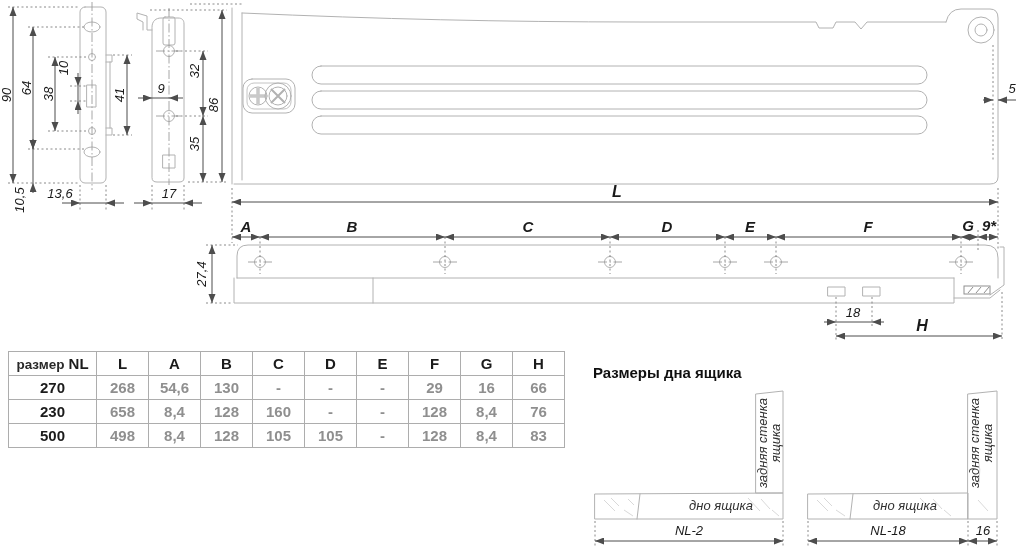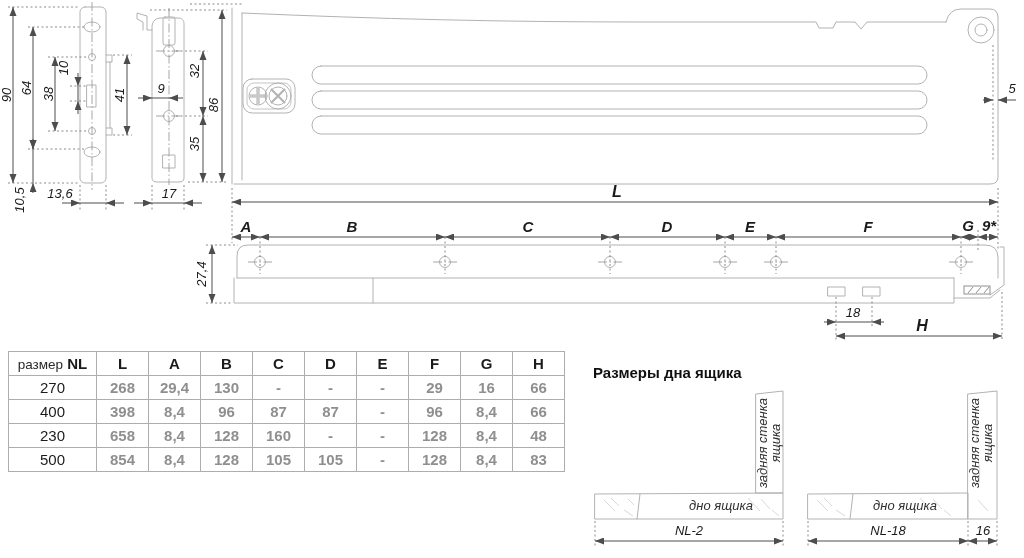--- a/index.html
+++ b/index.html
@@ -17,22 +17,22 @@
   .dt{font:italic 13px "Liberation Sans",sans-serif;fill:#1a1a1a}
   .dts{font:italic bold 15px "Liberation Sans",sans-serif;fill:#1a1a1a}
   .dtb{font:italic bold 16px "Liberation Sans",sans-serif;fill:#1a1a1a}
   .blabel{font:italic 13px "Liberation Sans",sans-serif;fill:#303030}
   .stitle{font:bold 15px "Liberation Sans",sans-serif;fill:#101010}
   
   .dim-table{position:absolute;left:8px;top:351px;border-collapse:collapse;background:#fff}
   .dim-table th,.dim-table td{border:1px solid #adadad;text-align:center;vertical-align:middle;
       padding:0;height:23px;font-family:"Liberation Sans",sans-serif}
   .dim-table thead th{font-weight:bold;color:#1b1b1b;font-size:15px}
-  .dim-table thead th .sz{font-weight:normal;font-size:13.5px;color:#2a2a2a}
-  .dim-table td.nl{font-weight:normal;color:#1b1b1b;font-size:15px}
+  .dim-table thead th .sz{font-weight:bold;font-size:13.5px;color:#2a2a2a}
+  .dim-table td.nl{font-weight:bold;color:#1b1b1b;font-size:15px}
   .dim-table td.val{color:#8f8f8f;font-size:15px;font-weight:bold}
 </style>
 </head>
 <body>
 
 <div id="stage">
 
   <svg style="left:0;top:0" width="1024" height="350" viewBox="0 0 1024 350">
     <defs>
       <marker id="aE" markerWidth="10" markerHeight="8" refX="9" refY="3.5" orient="auto" markerUnits="userSpaceOnUse">
@@ -247,56 +247,44 @@
         <th>E</th>
         <th>F</th>
         <th>G</th>
         <th>H</th>
       </tr>
     </thead>
     <tbody>
       <tr>
         <td class="nl">270</td>
         <td class="val">268</td>
-        <td class="val">29,4</td>
+        <td class="val">54,6</td>
         <td class="val">130</td>
         <td class="val">-</td>
         <td class="val">-</td>
         <td class="val">-</td>
         <td class="val">29</td>
         <td class="val">16</td>
-        <td class="val">66</td>
-      </tr>
-      <tr>
-        <td class="nl">400</td>
-        <td class="val">398</td>
-        <td class="val">8,4</td>
-        <td class="val">96</td>
-        <td class="val">87</td>
-        <td class="val">87</td>
-        <td class="val">-</td>
-        <td class="val">96</td>
-        <td class="val">8,4</td>
         <td class="val">66</td>
       </tr>
       <tr>
         <td class="nl">230</td>
         <td class="val">658</td>
         <td class="val">8,4</td>
         <td class="val">128</td>
         <td class="val">160</td>
         <td class="val">-</td>
         <td class="val">-</td>
         <td class="val">128</td>
         <td class="val">8,4</td>
-        <td class="val">48</td>
+        <td class="val">76</td>
       </tr>
       <tr>
         <td class="nl">500</td>
-        <td class="val">854</td>
+        <td class="val">498</td>
         <td class="val">8,4</td>
         <td class="val">128</td>
         <td class="val">105</td>
         <td class="val">105</td>
         <td class="val">-</td>
         <td class="val">128</td>
         <td class="val">8,4</td>
         <td class="val">83</td>
       </tr>
     </tbody>

